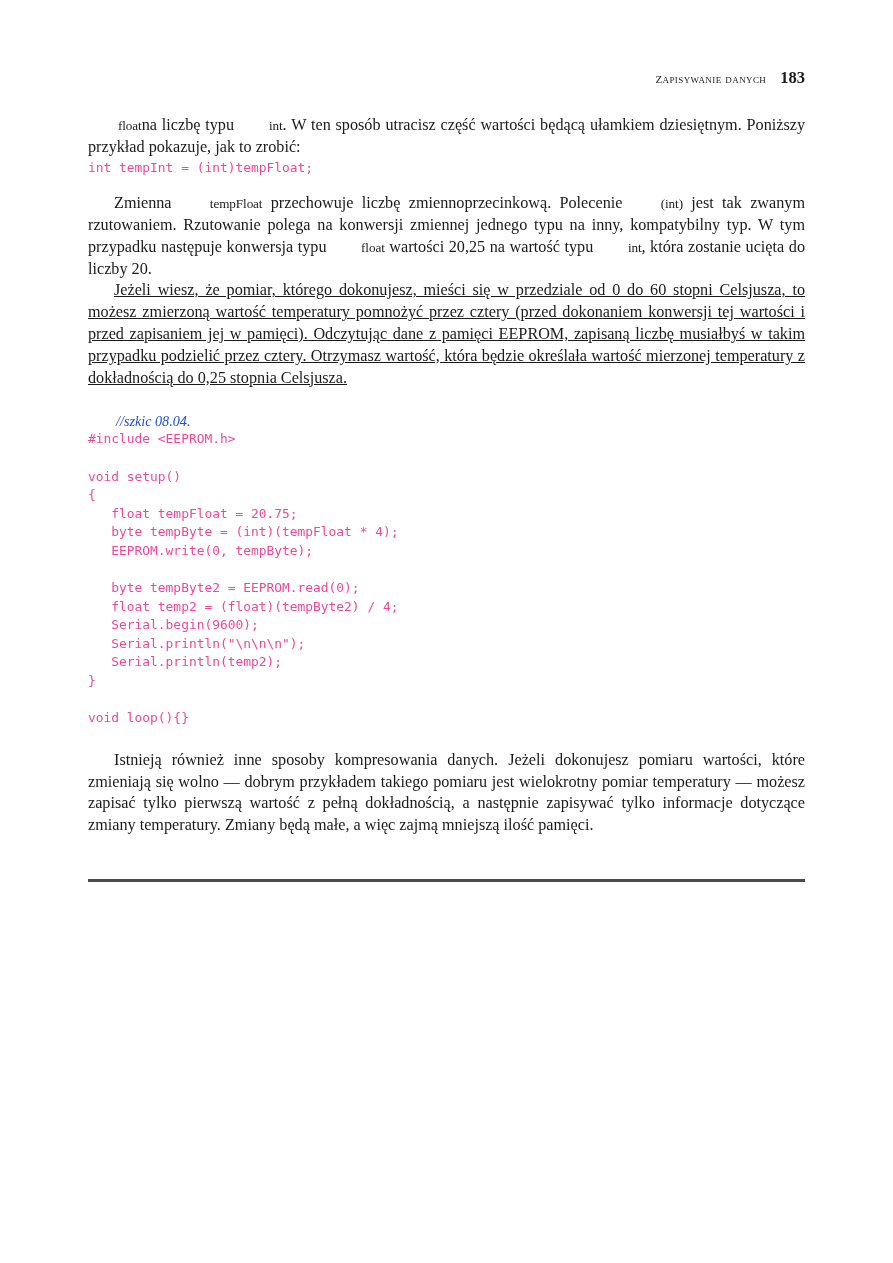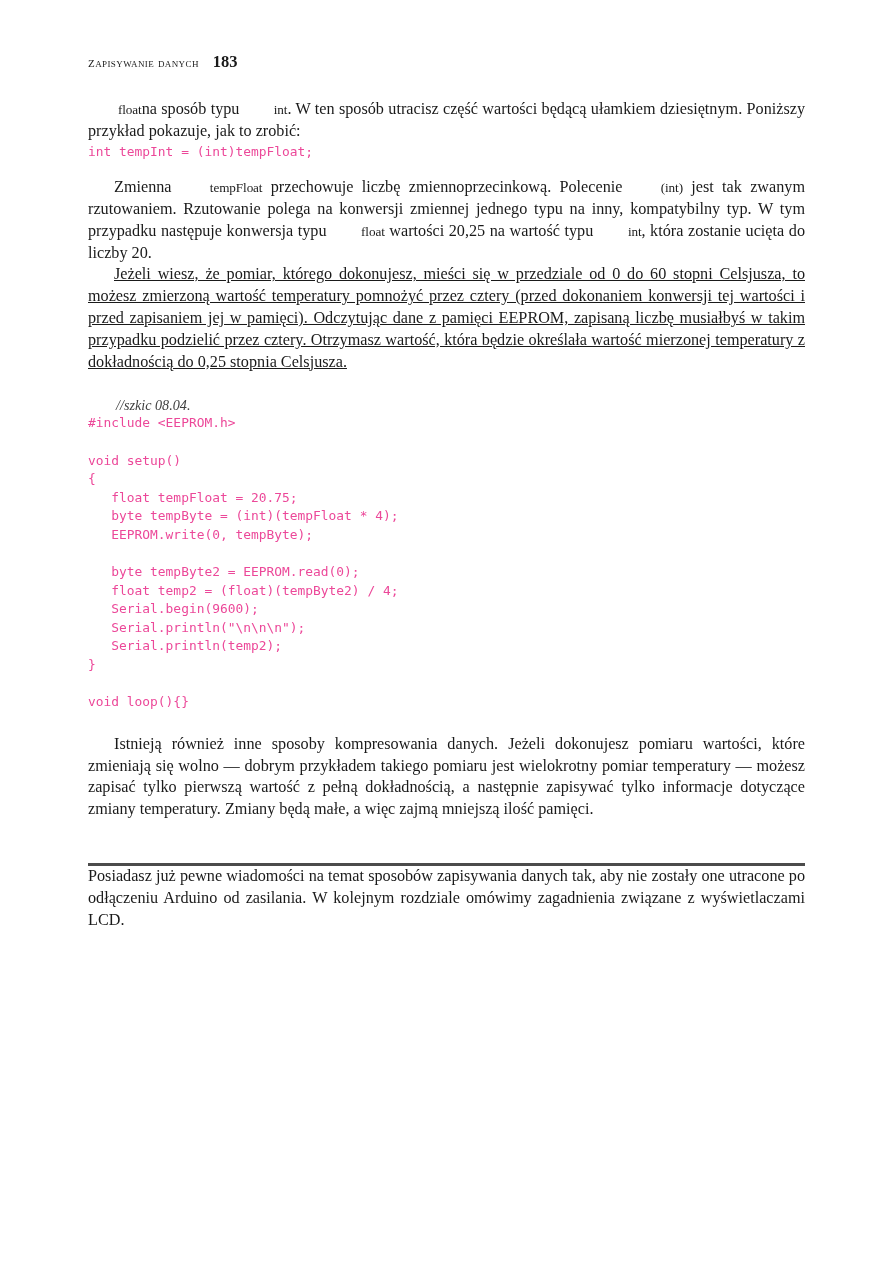--- a/index.html
+++ b/index.html
@@ -20,22 +20,23 @@
     position: absolute;
     left: 88px;
     top: 0;
     width: 717px;
     height: 1263px;
   }
 
   
   .runhead {
     display: flex;
+    justify-content: flex-end;
     align-items: baseline;
-    margin-top: 52px;
+    margin-top: 68px;
     font-family: "Liberation Serif", serif;
   }
   .runhead .rh-title {
     font-size: 13.5px;
     letter-spacing: 0.4px;
     color: #1a1a1a;
     
     font-variant: small-caps;
     text-transform: lowercase;
   }
@@ -82,21 +83,21 @@
   .code-block {
     margin-top: 14px;
     margin-left: 28px;
   }
   .sketch-label {
     font-family: "Liberation Serif", serif;
     font-style: italic;
     font-size: 14.2px;
     margin-left: 28px;
     margin-top: 24px;
-    color: #404040;
+    color: #1d4ed8;
   }
 
   
   .rule {
     height: 3px;
     background: #4b4b4b;
     margin-top: 42px;
   }
   h1.section {
     font-family: "Liberation Serif", serif;
@@ -112,21 +113,21 @@
 <body>
 
 <div class="page">
   <div class="content">
 
     <div class="runhead">
       <span class="rh-title">Zapisywanie danych</span>
       <span class="rh-page">183</span>
     </div>
 
-    <p class="body first"><code class="inl">float</code><span>na sposób typu </span><code class="inl">int</code><span>. W ten sposób utracisz część wartości będącą ułamkiem dziesiętnym. Poniższy przykład pokazuje, jak to zrobić:</span></p>
+    <p class="body first"><code class="inl">float</code><span>na liczbę typu </span><code class="inl">int</code><span>. W ten sposób utracisz część wartości będącą ułamkiem dziesiętnym. Poniższy przykład pokazuje, jak to zrobić:</span></p>
 
     <pre class="code code-single">int tempInt = (int)tempFloat;</pre>
 
     <p class="body indent" style="margin-top:16px"><span>Zmienna </span><code class="inl">tempFloat</code><span> przechowuje liczbę zmiennoprzecinkową. Polecenie </span><code class="inl">(int)</code><span> jest tak zwanym </span><b class="bold">rzutowaniem.</b><span> Rzutowanie polega na konwersji zmiennej jednego typu na inny, kompatybilny typ. W tym przypadku następuje konwersja typu </span><code class="inl">float</code><span> wartości 20,25 na wartość typu </span><code class="inl">int</code><span>, która zostanie ucięta do liczby 20.</span></p>
 
     <p class="body indent gap-sm">Jeżeli wiesz, że pomiar, którego dokonujesz, mieści się w przedziale od 0 do 60 stopni Celsjusza, to możesz zmierzoną wartość temperatury pomnożyć przez cztery (przed dokonaniem konwersji tej wartości i przed zapisaniem jej w pamięci). Odczytując dane z pamięci EEPROM, zapisaną liczbę musiałbyś w takim przypadku podzielić przez cztery. Otrzymasz wartość, która będzie określała wartość mierzonej temperatury z dokładnością do 0,25 stopnia Celsjusza.</p>
 
 
     <div class="sketch-label">//szkic 08.04.</div>
 
@@ -145,16 +146,15 @@
    Serial.println(temp2);
 }
 
 void loop(){}</pre>
 
     <p class="body indent" style="margin-top:22px">Istnieją również inne sposoby kompresowania danych. Jeżeli dokonujesz pomiaru wartości, które zmieniają się wolno — dobrym przykładem takiego pomiaru jest wielokrotny pomiar temperatury — możesz zapisać tylko pierwszą wartość z pełną dokładnością, a następnie zapisywać tylko informacje dotyczące zmiany temperatury. Zmiany będą małe, a więc zajmą mniejszą ilość pamięci.</p>
 
     <div class="rule"></div>
 
 
-    <p class="body after-head">Posiadasz już pewne wiadomości na temat sposobów zapisywania danych tak, aby nie zostały one utracone po odłączeniu Arduino od zasilania. W kolejnym rozdziale omówimy zagadnienia związane z wyświetlaczami LCD.</p>
 
   </div>
 </div>
 
 </body></html>

